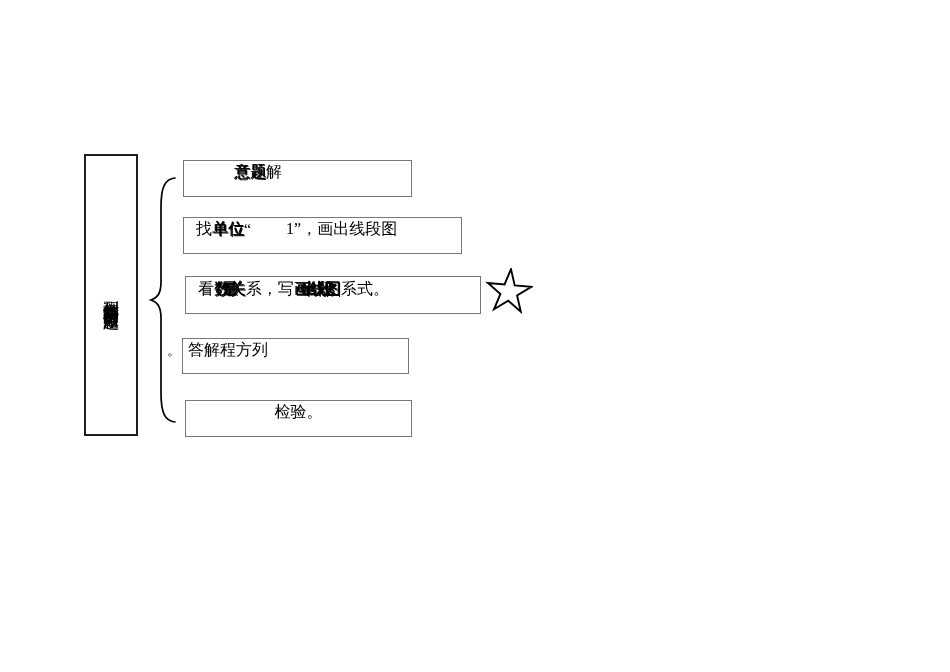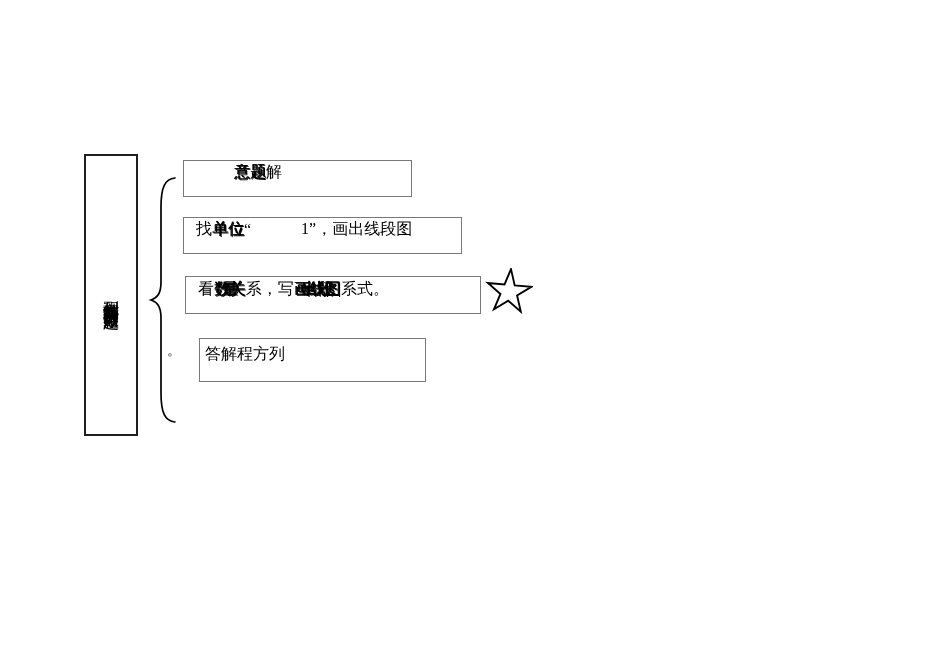--- a/index.html
+++ b/index.html
@@ -57,21 +57,21 @@
     font-size: 16px;
     white-space: nowrap;
     background: #ffffff;
   }
   .step.indent { padding-left: 50px; }
   .step.flush  { padding-left: 5px; }
   .step.center { padding-left: 0; justify-content: center; }
   #step-0 { left: 183px; top: 160px; width: 229px; height: 37px; }
   #step-1 { left: 183px; top: 217px; width: 279px; height: 37px; }
   #step-2 { left: 185px; top: 276px; width: 296px; height: 38px; }
-  #step-3 { left: 199px; top: 338px; width: 227px; height: 44px; }
+  #step-3 { left: 182px; top: 338px; width: 227px; height: 36px; }
   #step-4 { left: 185px; top: 400px; width: 227px; height: 37px; }
   
   .double {
     text-shadow: 1.3px 0.7px 0 currentColor, 0.7px 0 0 currentColor;
   }
   .squeeze {
     letter-spacing: -0.52em;
     margin-right: 0.55em;
   }
   
@@ -112,30 +112,33 @@
   <span class="period-mark">。</span>
 
   <div id="step-0" class="step indent">
       <span class="double">意题</span>
       <span>解</span>
     </div>
   <div id="step-1" class="step">
       <span>找</span>
       <span class="double">单位</span>
       <span>“</span>
-      <span style="margin-left: 50px;">1”，画出线段图</span>
+      <span style="margin-left: 35px;">1”，画出线段图</span>
     </div>
   <div id="step-2" class="step">
       <span>看</span>
       <span class="double squeeze">数量关</span>
       <span>系，写</span>
       <span class="double squeeze">画出线段图</span>
       <span>系式。</span>
     </div>
   <div id="step-3" class="step flush">
       <span>答解程方列</span>
     </div>
+  <div id="step-4" class="step center">
+      <span>检验。</span>
+    </div>
 
   <svg class="star" viewBox="0 0 46 46" aria-hidden="true">
     <polygon points="23,1 27.9,16.2 43.9,16.2 31,25.6 35.9,40.8 23,31.4 10.1,40.8 15,25.6 2.1,16.2 18.1,16.2" fill="#ffffff" stroke="#000000" stroke-width="1.8" stroke-linejoin="miter" transform="rotate(5 23 23)"></polygon>
   </svg>
 
 </div>
 
 </body></html>

